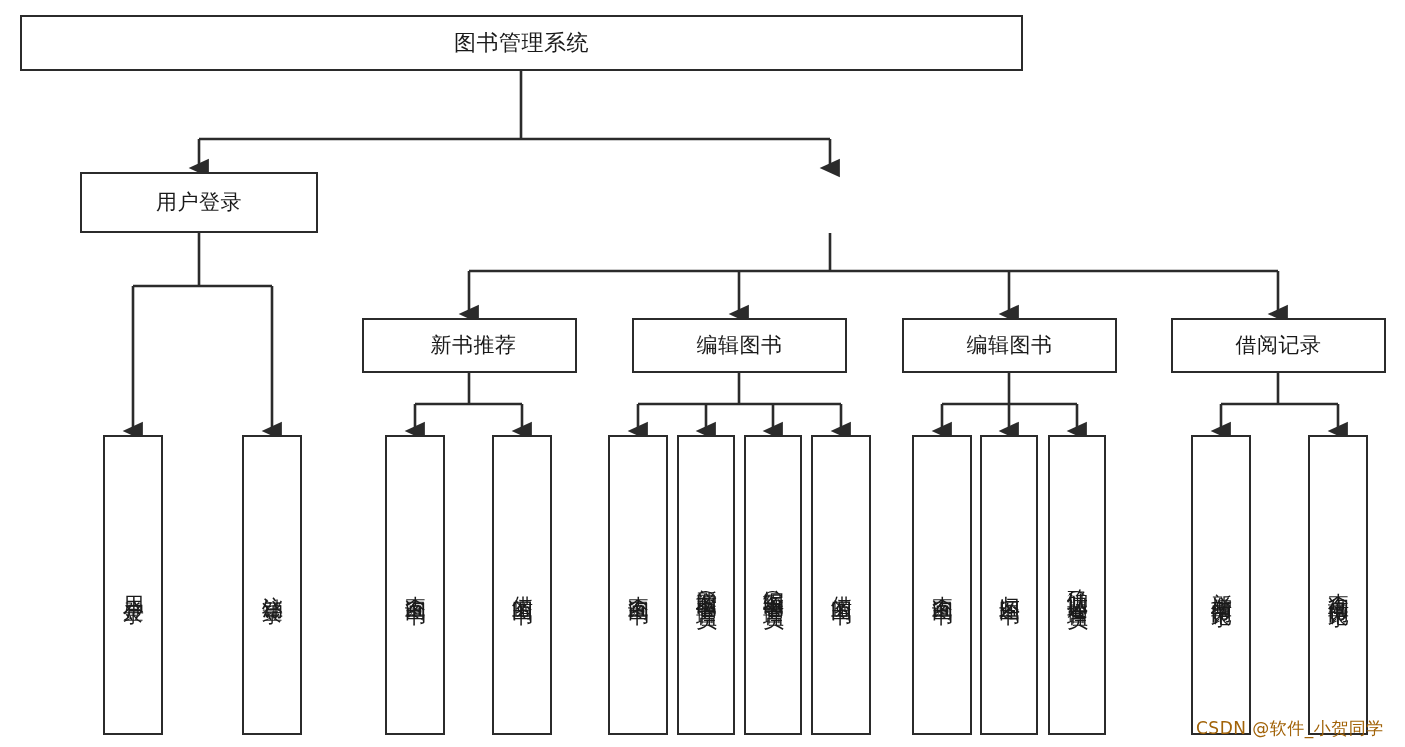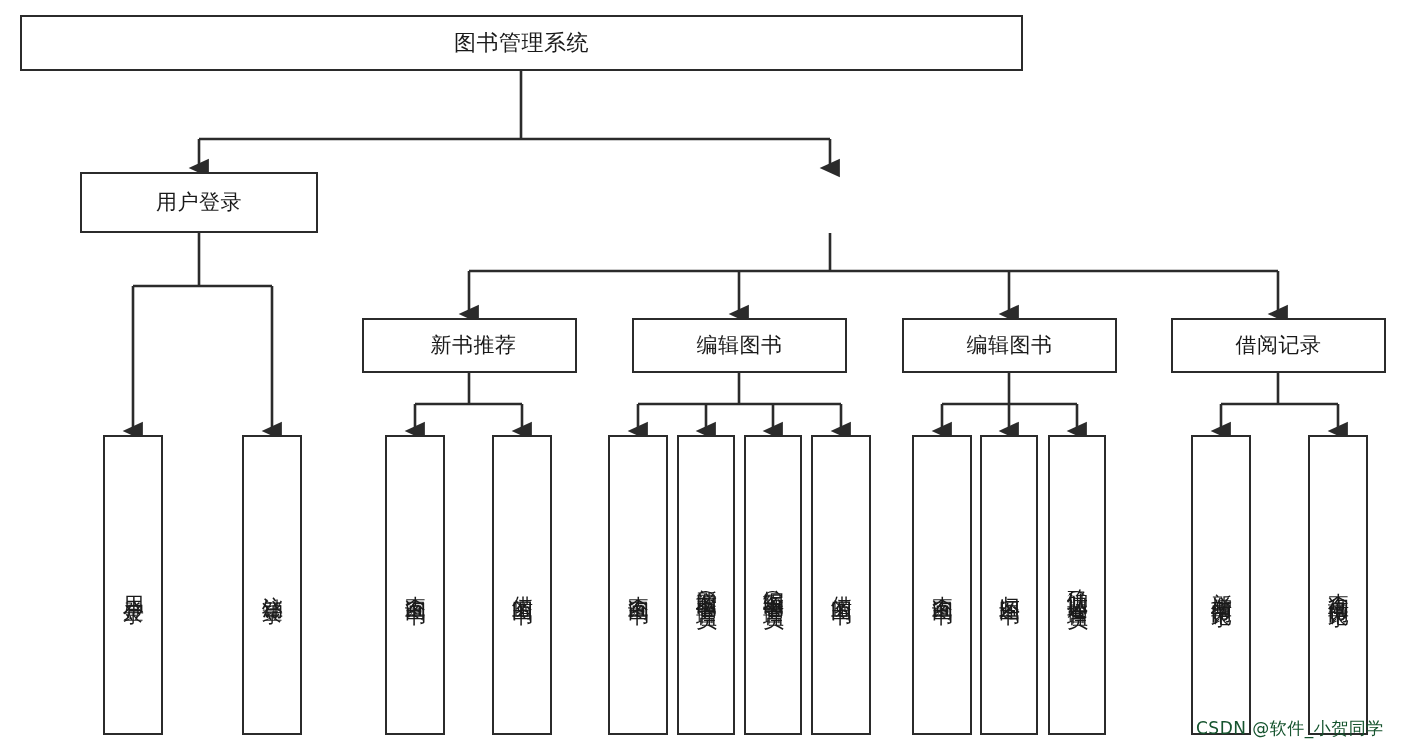--- a/index.html
+++ b/index.html
@@ -58,21 +58,21 @@
     writing-mode: vertical-rl;
     text-orientation: upright;
     font-size: 21px;
     line-height: 1.18;
     letter-spacing: 3px;
     white-space: nowrap;
     max-height: 100%;
   }
   .watermark {
     position: absolute;
-    color: #14532d;
+    color: #a16207;
     font-size: 17px;
     letter-spacing: 0.5px;
     white-space: nowrap;
     z-index: 5;
     font-family: "DejaVu Sans", "Liberation Sans", sans-serif;
   }
 </style>
 </head>
 <body>
 

